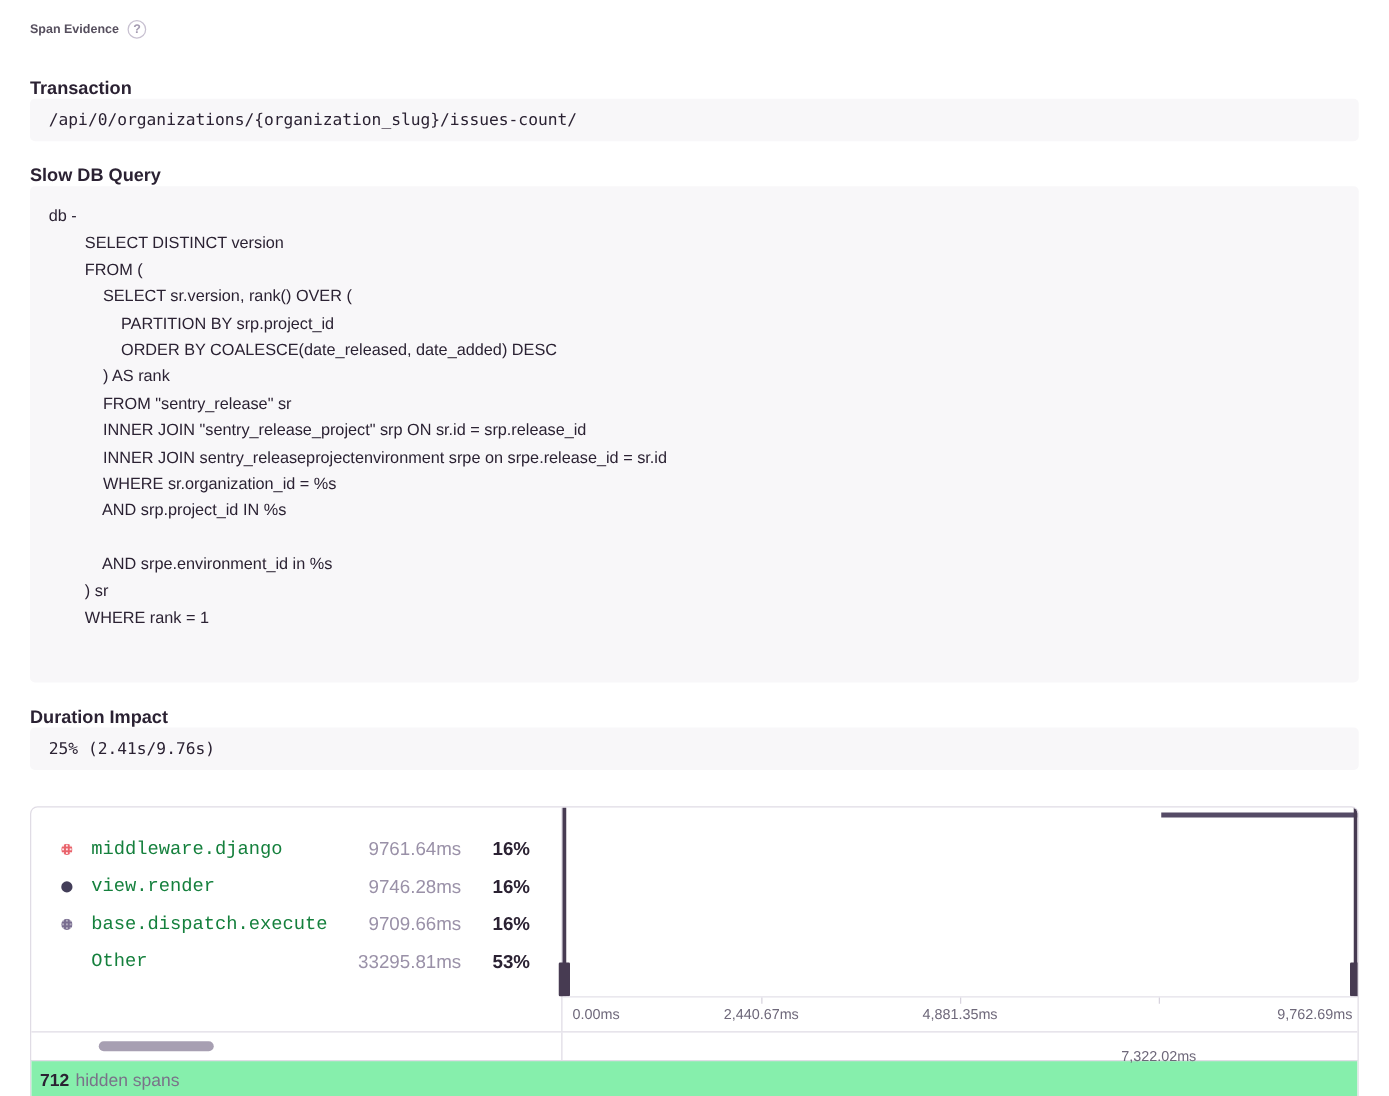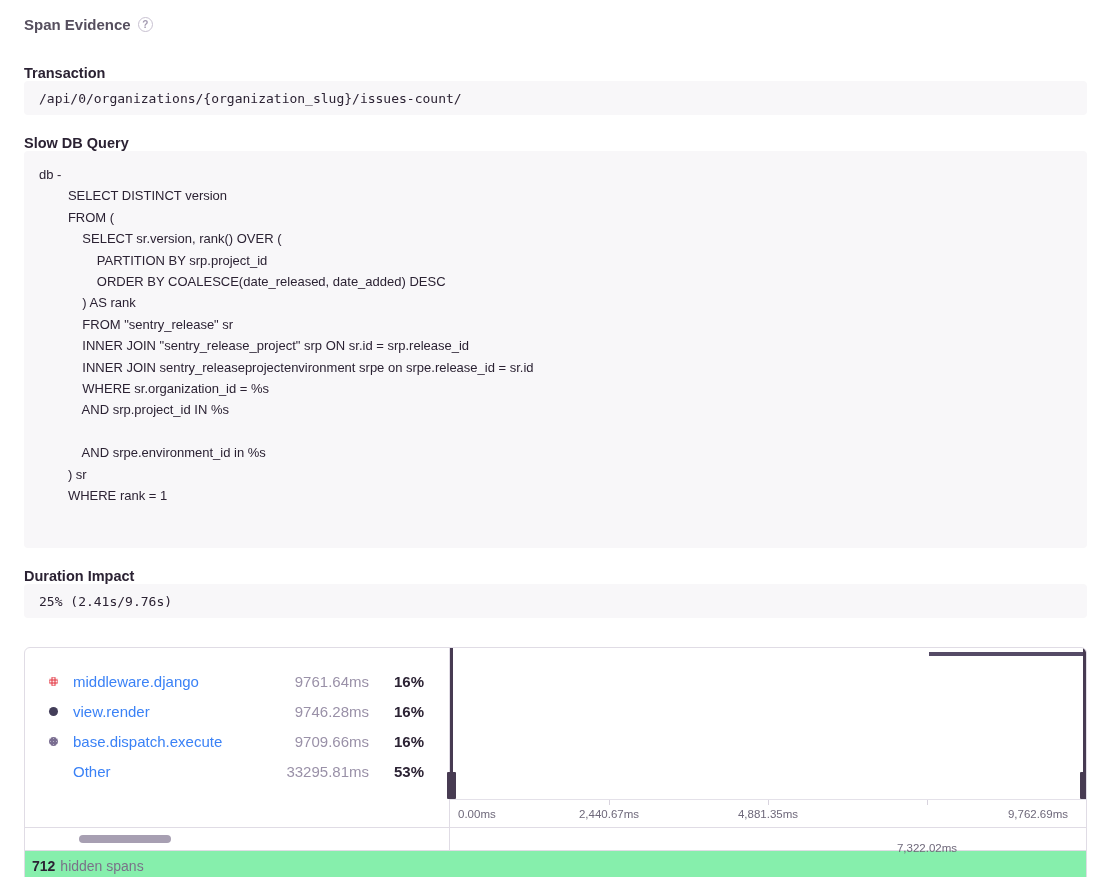--- a/index.html
+++ b/index.html
@@ -2,21 +2,21 @@
 <html><head>
 <meta charset="utf-8">
 <style>
   * { margin:0; padding:0; box-sizing:border-box; }
   html,body { width:1111px; height:877px; background:#fff;
     font-family:"Liberation Sans", sans-serif; color:#2b2233; }
   .page { padding:16px 24px 0 24px; }
 
   
   .hdr { display:flex; align-items:center; gap:7px; margin-bottom:22px; }
-  .hdr-title { font-size:15px; font-weight:bold; color:#564f5e; }
+  .hdr-title { font-size:10px; font-weight:bold; color:#564f5e; }
   .help-icon { width:15px; height:15px; border:1.5px solid #c8c1d1; border-radius:50%;
     color:#a49bb1; font-size:10px; font-weight:bold; display:flex; align-items:center;
     justify-content:center; line-height:1; }
 
   
   .frow { display:flex; margin-bottom:10px;flex-direction:column; }
   .flabel { width:216px; font-size:14.5px; font-weight:bold; color:#2b2233; padding-top:10px; }
   .fvalue { flex:1; background:#f8f7f9; border-radius:4px;
     font-family:"DejaVu Sans Mono","Liberation Mono",monospace; font-size:13px; color:#2b2233; }
   .fvalue.single { padding:10px 15px 9px 15px; }
@@ -33,21 +33,21 @@
     align-items:center; padding:0 25px 0 24px; }
   .dot { width:9px; height:9px; border-radius:50%; }
   .dot-0 { background-color:#e9626b;
     background-image:radial-gradient(rgba(255,255,255,.85) 0.8px, transparent 1.1px);
     background-size:3px 3px; }
   .dot-1 { background-color:#433e59; }
   .dot-2 { background-color:#796d90;
     background-image:radial-gradient(rgba(255,255,255,.45) 0.7px, transparent 1px);
     background-size:3px 3px; }
   .dot-none { visibility:hidden; }
-  .lname { font-size:15px; color:#3b82f6; }
+  .lname { font-size:15px; color:#15803d;font-family:Liberation Mono, monospace; }
   .ldur { font-size:15px; color:#9a91a8; text-align:right; }
   .lpct { font-size:15px; font-weight:bold; color:#2b2233; text-align:right; }
 
   .minimap-col { flex:1; display:flex; flex-direction:column; }
   .minimap { position:relative; height:151px; }
   .vp-line { position:absolute; top:0; bottom:0; width:3px; background:#473b52; }
   .vp-line.left { left:0; }
   .vp-line.right { right:0; }
   .vp-handle { position:absolute; bottom:0; width:9px; height:27px; background:#473b52;
     border-radius:1px; }
@@ -55,21 +55,21 @@
   .vp-handle.right { right:-3px; }
   .mini-span-bar { position:absolute; top:4px; right:0; width:157px; height:4px;
     background:#554b66; }
   .axis { position:relative; height:28px; border-top:1px solid #e4e1e9; }
   .tick { position:absolute; top:0; height:5px; border-left:1px solid #d8d3de; }
   .axis-label { position:absolute; top:8px; font-size:11.5px; color:#6e687a; white-space:nowrap; }
   .al-0 { left:8px; }
   .al-1 { left:25%; transform:translateX(-50%); }
   .al-2 { left:50%; transform:translateX(-50%); }
   .al-3 { left:75%; transform:translateX(-50%);margin-top:34px; }
-  .al-4 { right:18px; }
+  .al-4 { right:4px; }
 
   .scroll-row { display:flex; height:23px; border-top:1px solid #e0dce5; }
   .scroll-left { width:425px; border-right:1px solid #e0dce5; display:flex; align-items:center; }
   .scroll-thumb { margin-left:54px; width:92px; height:8px; border-radius:4px; background:#a79fb2; }
 
   .hidden-row { height:31px; border-top:1px solid #e0dce5; background:#86efac;
     display:flex; align-items:center; padding-left:7px; font-size:14px; }
   .hidden-count { font-weight:bold; color:#2b2233; }
   .hidden-label { color:#7a7289; margin-left:5px; }
 

